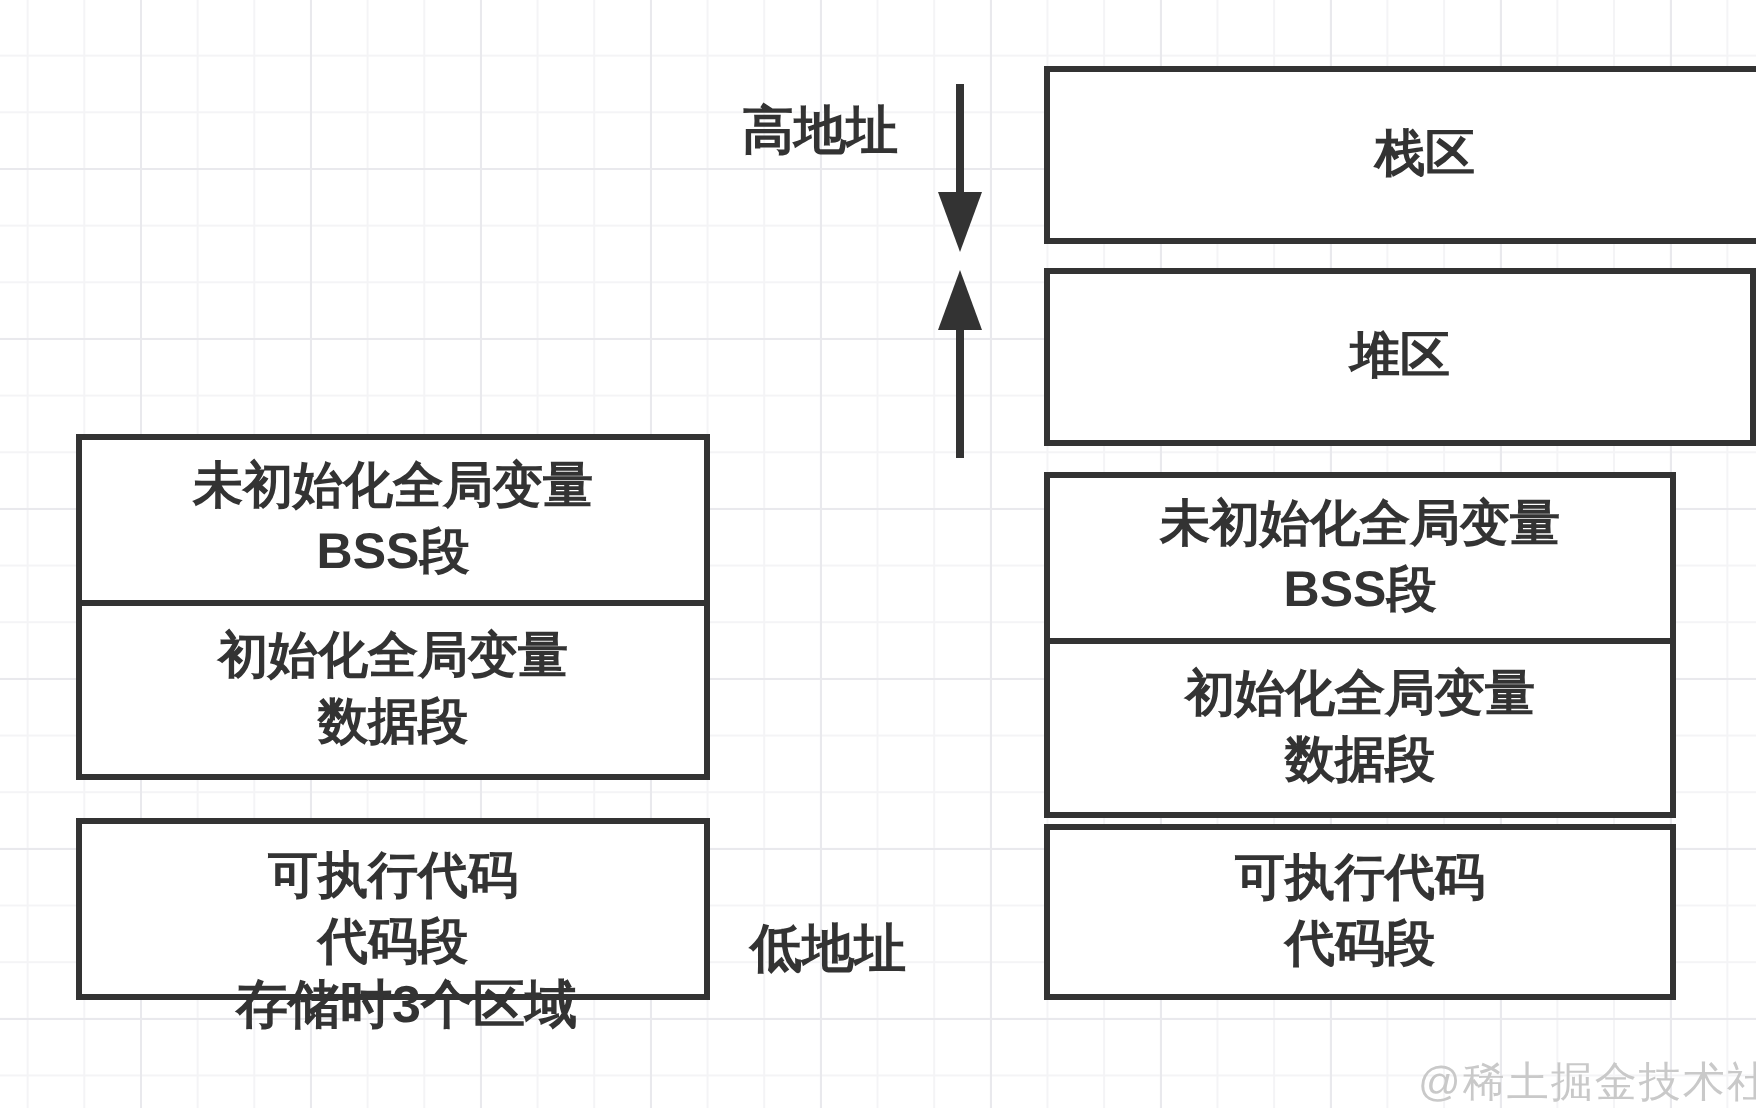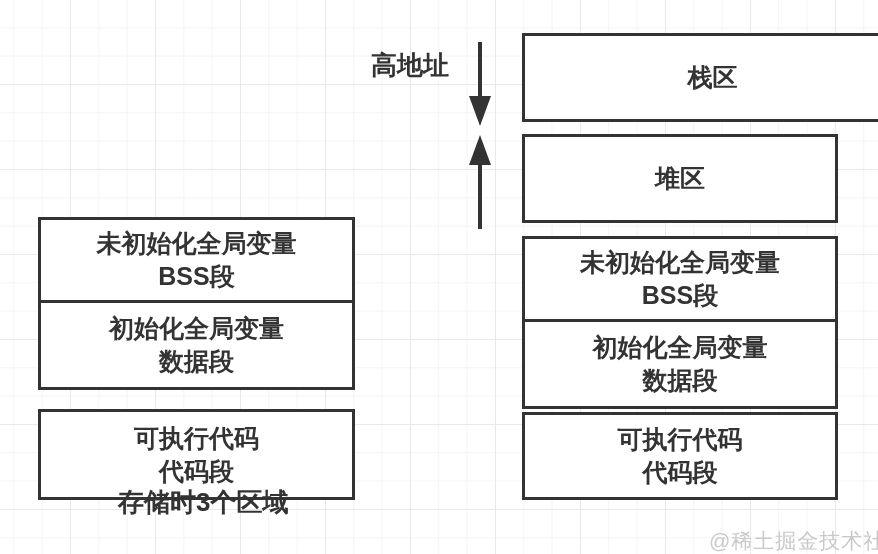--- a/index.html
+++ b/index.html
@@ -32,21 +32,21 @@
     font-size: 25px;
     line-height: 33px;
     color: #333333;
   }
   
   #l-bss  { left: 38px;  top: 217px; width: 317px; height: 86px; }
   #l-data { left: 38px;  top: 300px; width: 317px; height: 90px; }
   #l-code { left: 38px;  top: 409px; width: 317px; height: 91px; }
   
   #r-stack { left: 522px; top: 33px;  width: 381px; height: 89px; }
-  #r-heap  { left: 522px; top: 134px; width: 316px; height: 89px; }
+  #r-heap  { left: 522px; top: 134px; width: 356px; height: 89px; }
   #r-bss   { left: 522px; top: 236px; width: 316px; height: 86px; }
   #r-data  { left: 522px; top: 319px; width: 316px; height: 90px; }
   #r-code  { left: 522px; top: 412px; width: 316px; height: 88px; }
 
   .addr-label {
     position: absolute;
     font-size: 26px;
     color: #333333;
     white-space: nowrap;
   }
@@ -77,20 +77,21 @@
     z-index: 0;
   }
   .caption, .membox, .addr-label { z-index: 1; font-weight: bold; }
 </style>
 </head>
 <body>
 
 <div class="canvas">
 
   <div class="addr-label" id="high-addr">高地址</div>
+  <div class="addr-label" id="low-addr">低地址</div>
 
   <svg class="arrow-svg" id="down-arrow" width="32" height="90" viewBox="0 0 32 90">
     <line x1="16" y1="2" x2="16" y2="58" stroke="#333333" stroke-width="4"></line>
     <polygon points="5,56 27,56 16,86" fill="#333333"></polygon>
   </svg>
   <svg class="arrow-svg" id="up-arrow" width="32" height="98" viewBox="0 0 32 98">
     <polygon points="16,2 5,32 27,32" fill="#333333"></polygon>
     <line x1="16" y1="30" x2="16" y2="96" stroke="#333333" stroke-width="4"></line>
   </svg>
 

